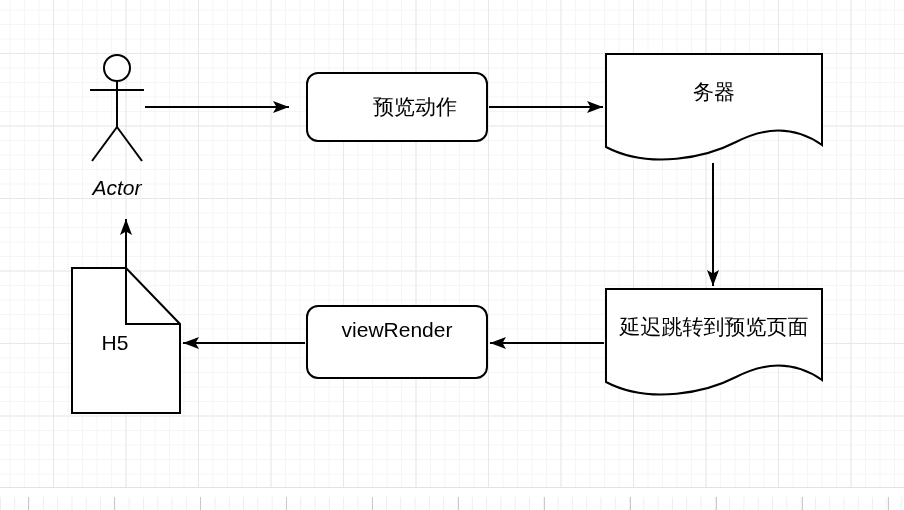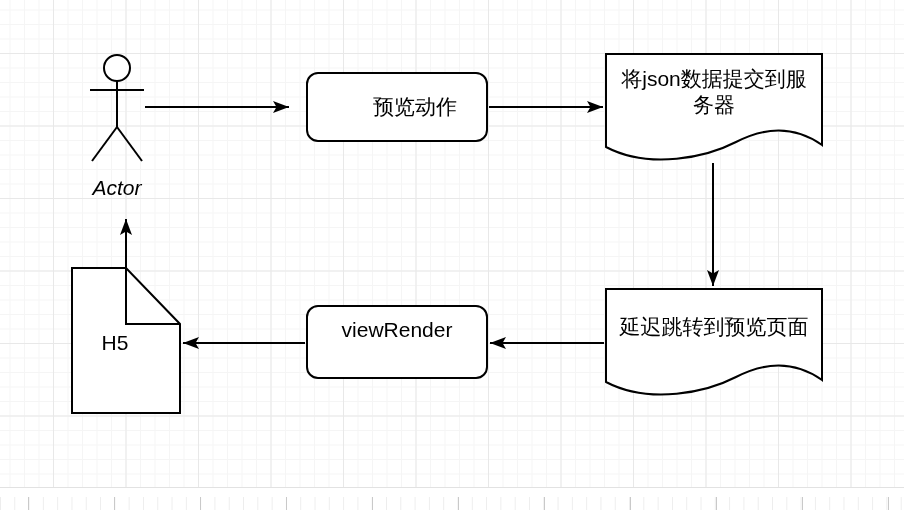--- a/index.html
+++ b/index.html
@@ -95,21 +95,20 @@
     <line class="line-stroke" marker-end="url(#arrow)" x1="305" y1="343" x2="183" y2="343"></line>
     <line class="line-stroke" marker-end="url(#arrow)" x1="126" y1="268" x2="126" y2="219"></line>
   </svg>
 
   <div class="lbl lbl-actor">Actor</div>
 
   <div class="lbl lbl-box1">预览动作</div>
 
   <div class="lbl lbl-doc1">
     <div>
-      <span style="display:block">将json数据提交到服</span>
       <span style="display:block">务器</span>
     </div>
   </div>
 
   <div class="lbl lbl-doc2">延迟跳转到预览页面</div>
 
   <div class="lbl lbl-box2">viewRender</div>
 
   <div class="lbl lbl-h5">H5</div>
 

